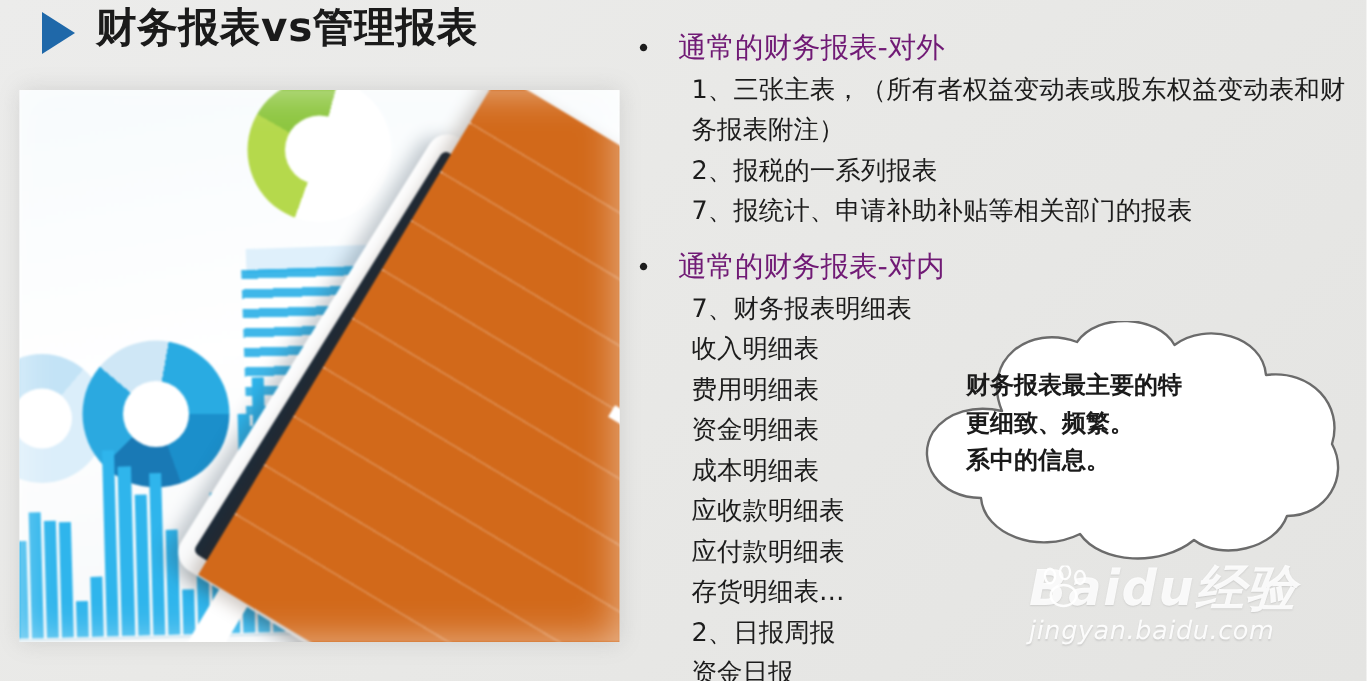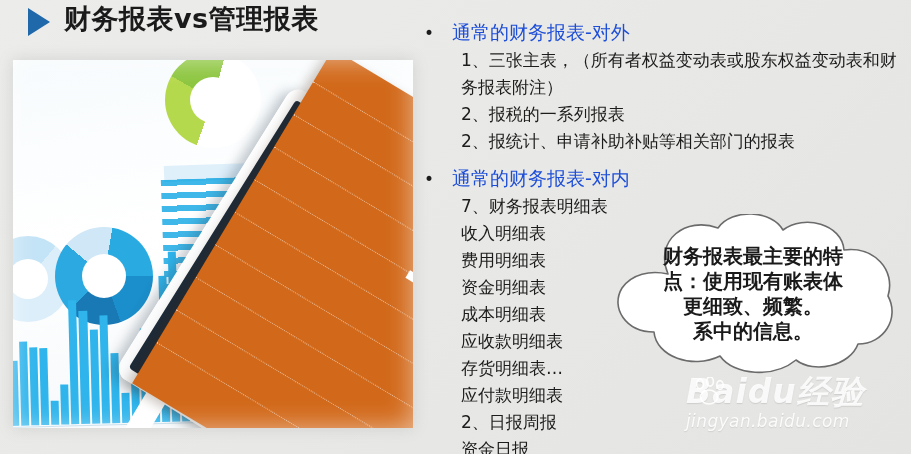--- a/index.html
+++ b/index.html
@@ -234,21 +234,21 @@
     line-height: 27px;
     color: #1c1c1c;
     flex: 0 0 34px;
     text-align: left;
     padding-left: 6px;
     box-sizing: border-box;
   }
   .bullet-head {
     font-size: 19px;
     line-height: 29px;
-    color: #1d4ed8;
+    color: #701a75;
     white-space: nowrap;
   }
   .sub-list {
     margin: 0;
     padding: 0 0 0 43px;
   }
   .sub-item {
     font-size: 17px;
     line-height: 27px;
     color: #1c1c1c;
@@ -264,22 +264,22 @@
     top: 214px;
     width: 296px;
     height: 166px;
   }
   .cloud svg { display: block; }
   .cloud-text {
     position: absolute;
     left: 38px;
     top: 30px;
     width: 218px;
-    text-align: center;
-    font-size: 20px;
+    text-align: left;
+    font-size: 16px;
     line-height: 25px;
     font-weight: bold;
     color: #1a1a1a;
     font-family: "DejaVu Serif", "Liberation Serif", serif;
   }
 
   
   .watermark {
     position: absolute;
     left: 686px;
@@ -394,38 +394,38 @@
 
   <div class="content" id="content">
       <div class="bullet-block">
         <div class="bullet-row">
           <div class="bullet-dot">•</div>
           <div class="bullet-head">通常的财务报表-对外</div>
         </div>
         <div class="sub-list">
           <div class="sub-item wrap">1、三张主表，（所有者权益变动表或股东权益变动表和财务报表附注）</div>
           <div class="sub-item">2、报税的一系列报表</div>
-          <div class="sub-item wrap">2、报统计、申请补助补贴等相关部门的报表</div>
+          <div class="sub-item wrap">7、报统计、申请补助补贴等相关部门的报表</div>
         </div>
         <div class="gap-2"></div>
       </div>
       <div class="bullet-block">
         <div class="bullet-row">
           <div class="bullet-dot">•</div>
           <div class="bullet-head">通常的财务报表-对内</div>
         </div>
         <div class="sub-list">
           <div class="sub-item">7、财务报表明细表</div>
           <div class="sub-item">收入明细表</div>
           <div class="sub-item">费用明细表</div>
           <div class="sub-item">资金明细表</div>
           <div class="sub-item">成本明细表</div>
           <div class="sub-item">应收款明细表</div>
+          <div class="sub-item">应付款明细表</div>
           <div class="sub-item">存货明细表…</div>
-          <div class="sub-item">应付款明细表</div>
           <div class="sub-item">2、日报周报</div>
           <div class="sub-item">资金日报</div>
         </div>
       </div>
     </div>
 
   <div class="cloud">
     <svg width="296" height="166" viewBox="0 0 296 166">
       <path d="M62,60
                C48,26 80,2 112,14
@@ -434,21 +434,20 @@
                C268,32 290,56 282,82
                C294,104 278,130 252,130
                C244,152 208,160 190,146
                C168,164 128,162 114,142
                C86,156 50,142 48,118
                C20,118 4,94 16,74
                C26,60 44,56 62,60 Z" fill="#ffffff" stroke="#6b6b6b" stroke-width="1.6" stroke-linejoin="round"></path>
     </svg>
     <div class="cloud-text" id="cloudtext">
         <div>财务报表最主要的特</div>
-        <div>点：使用现有账表体</div>
         <div>更细致、频繁。</div>
         <div>系中的信息。</div>
       </div>
   </div>
 
   <div class="watermark">
     <svg class="wm-paw" viewBox="0 0 34 30">
       <ellipse cx="7" cy="7" rx="3.4" ry="4.8" fill="none" stroke="rgba(255,255,255,0.9)" stroke-width="1.6"></ellipse>
       <ellipse cx="17" cy="4.5" rx="3.4" ry="4.6" fill="none" stroke="rgba(255,255,255,0.9)" stroke-width="1.6"></ellipse>
       <ellipse cx="27" cy="8" rx="3.2" ry="4.4" fill="none" stroke="rgba(255,255,255,0.9)" stroke-width="1.6"></ellipse>

